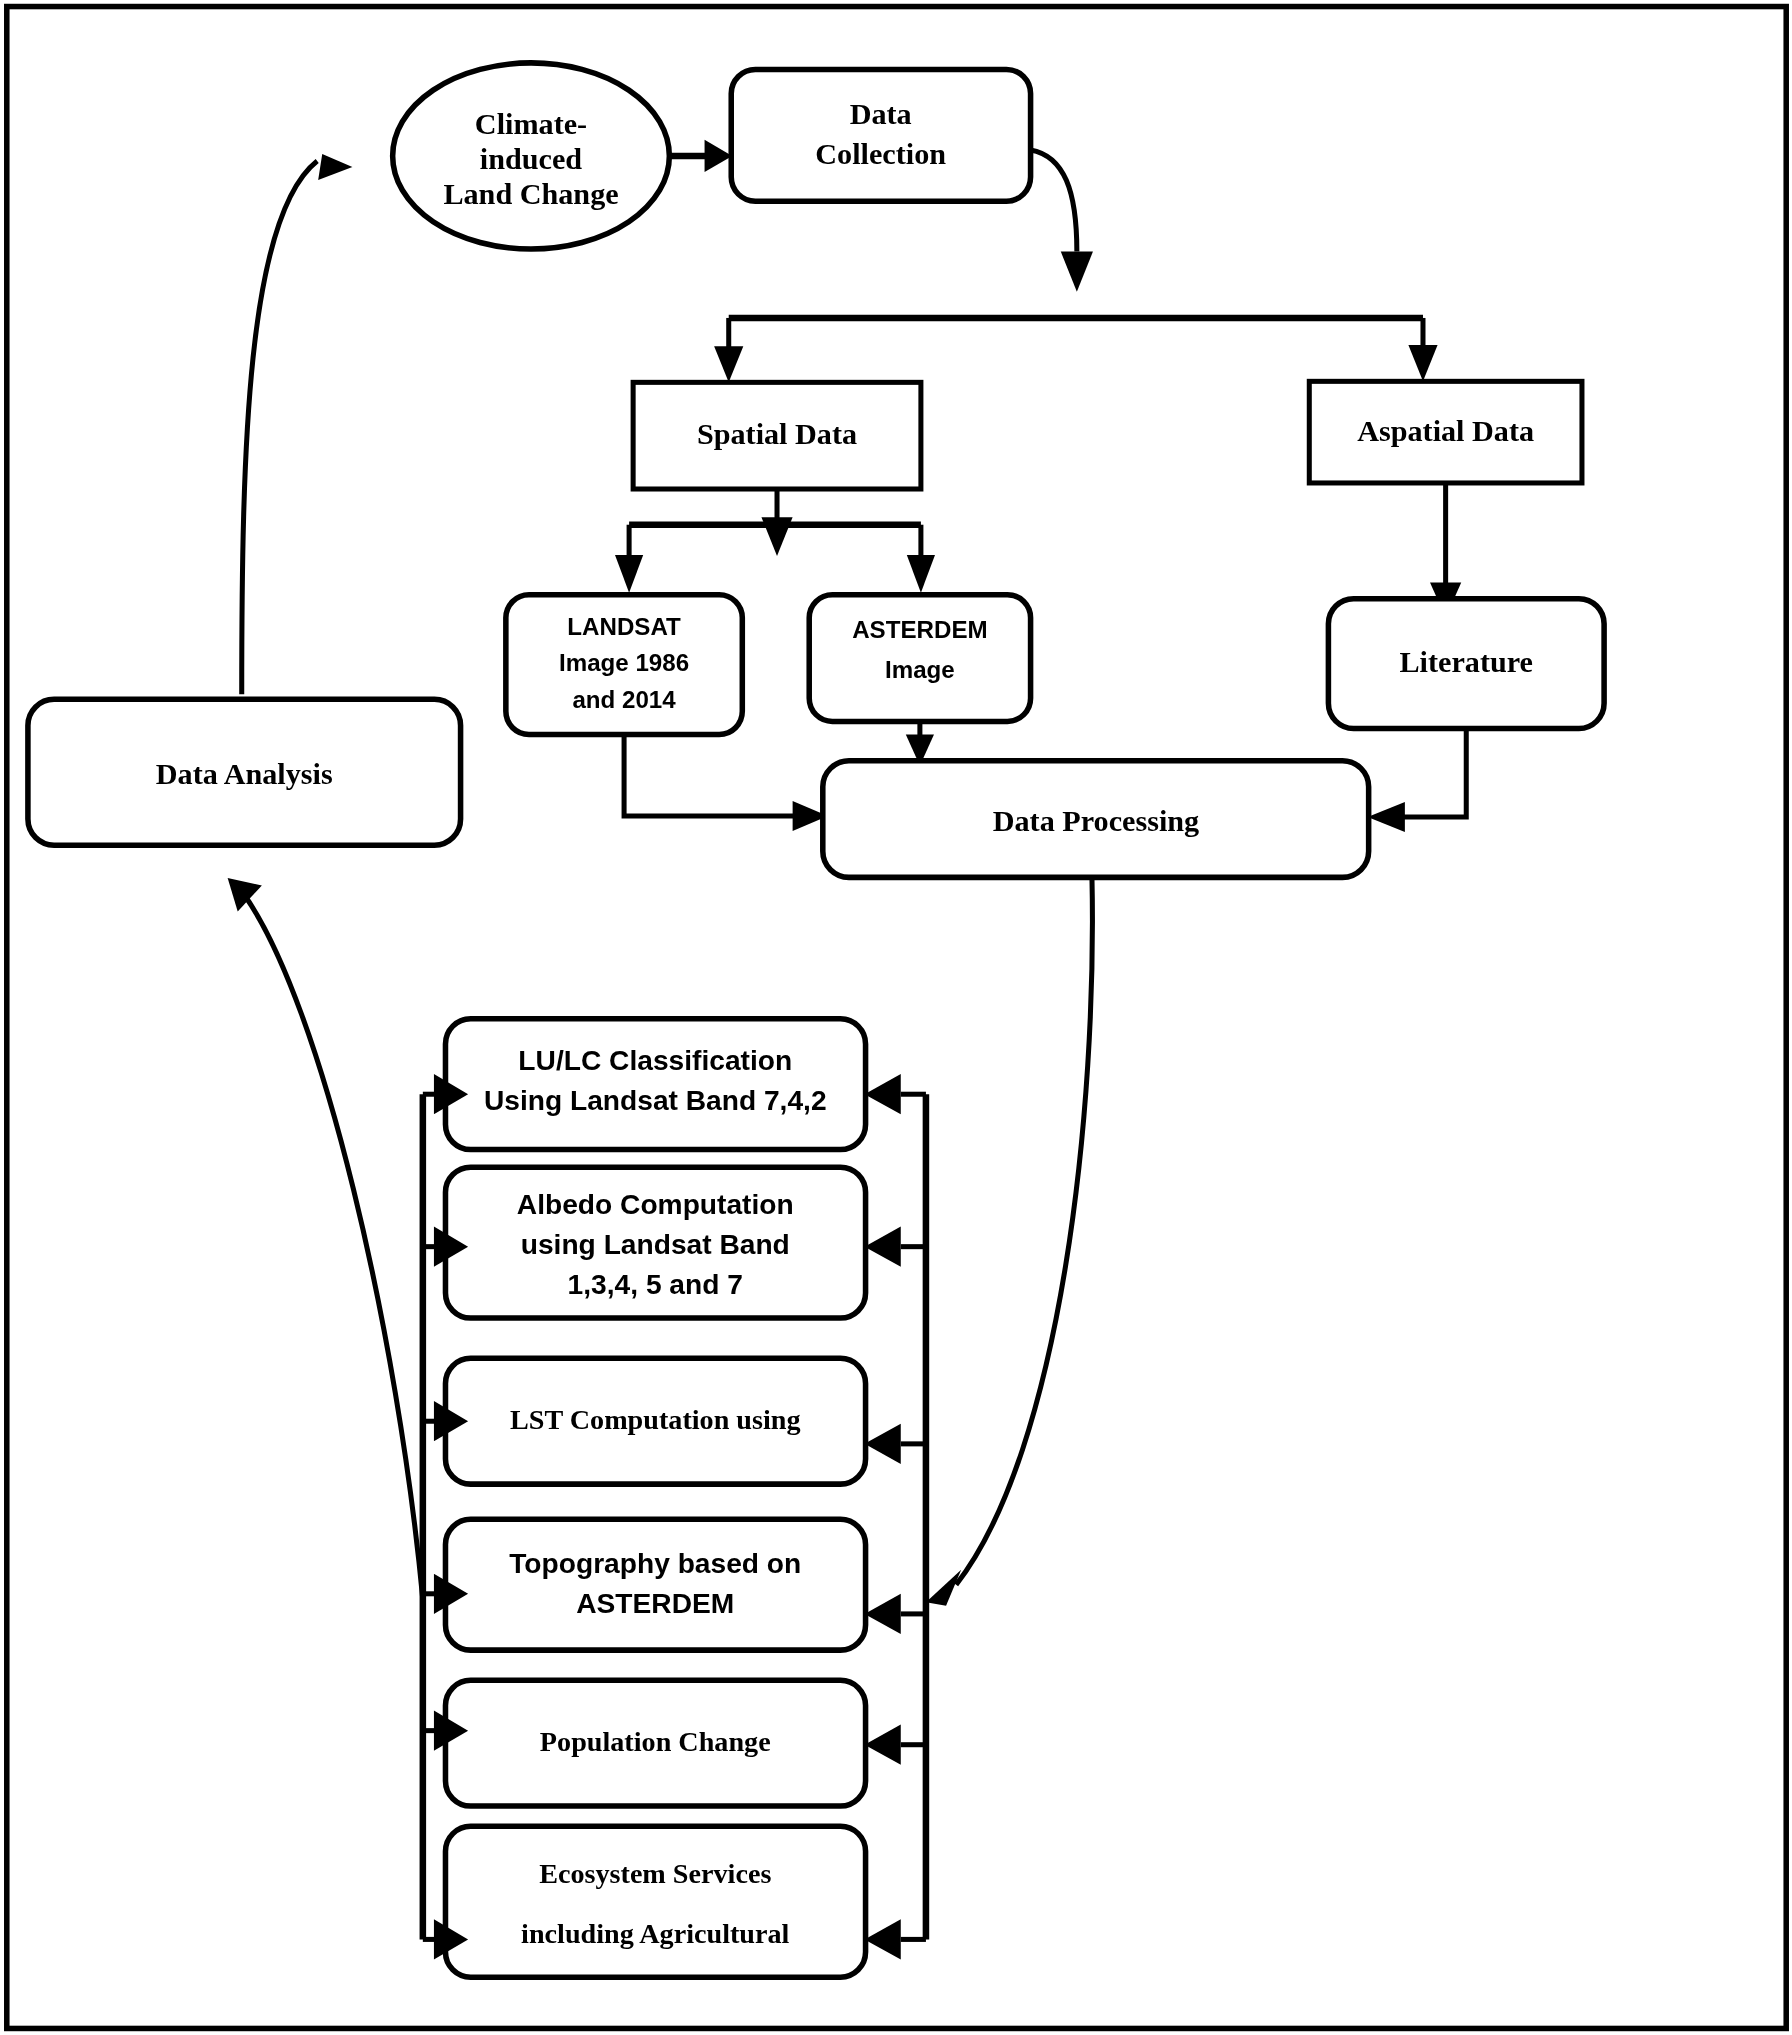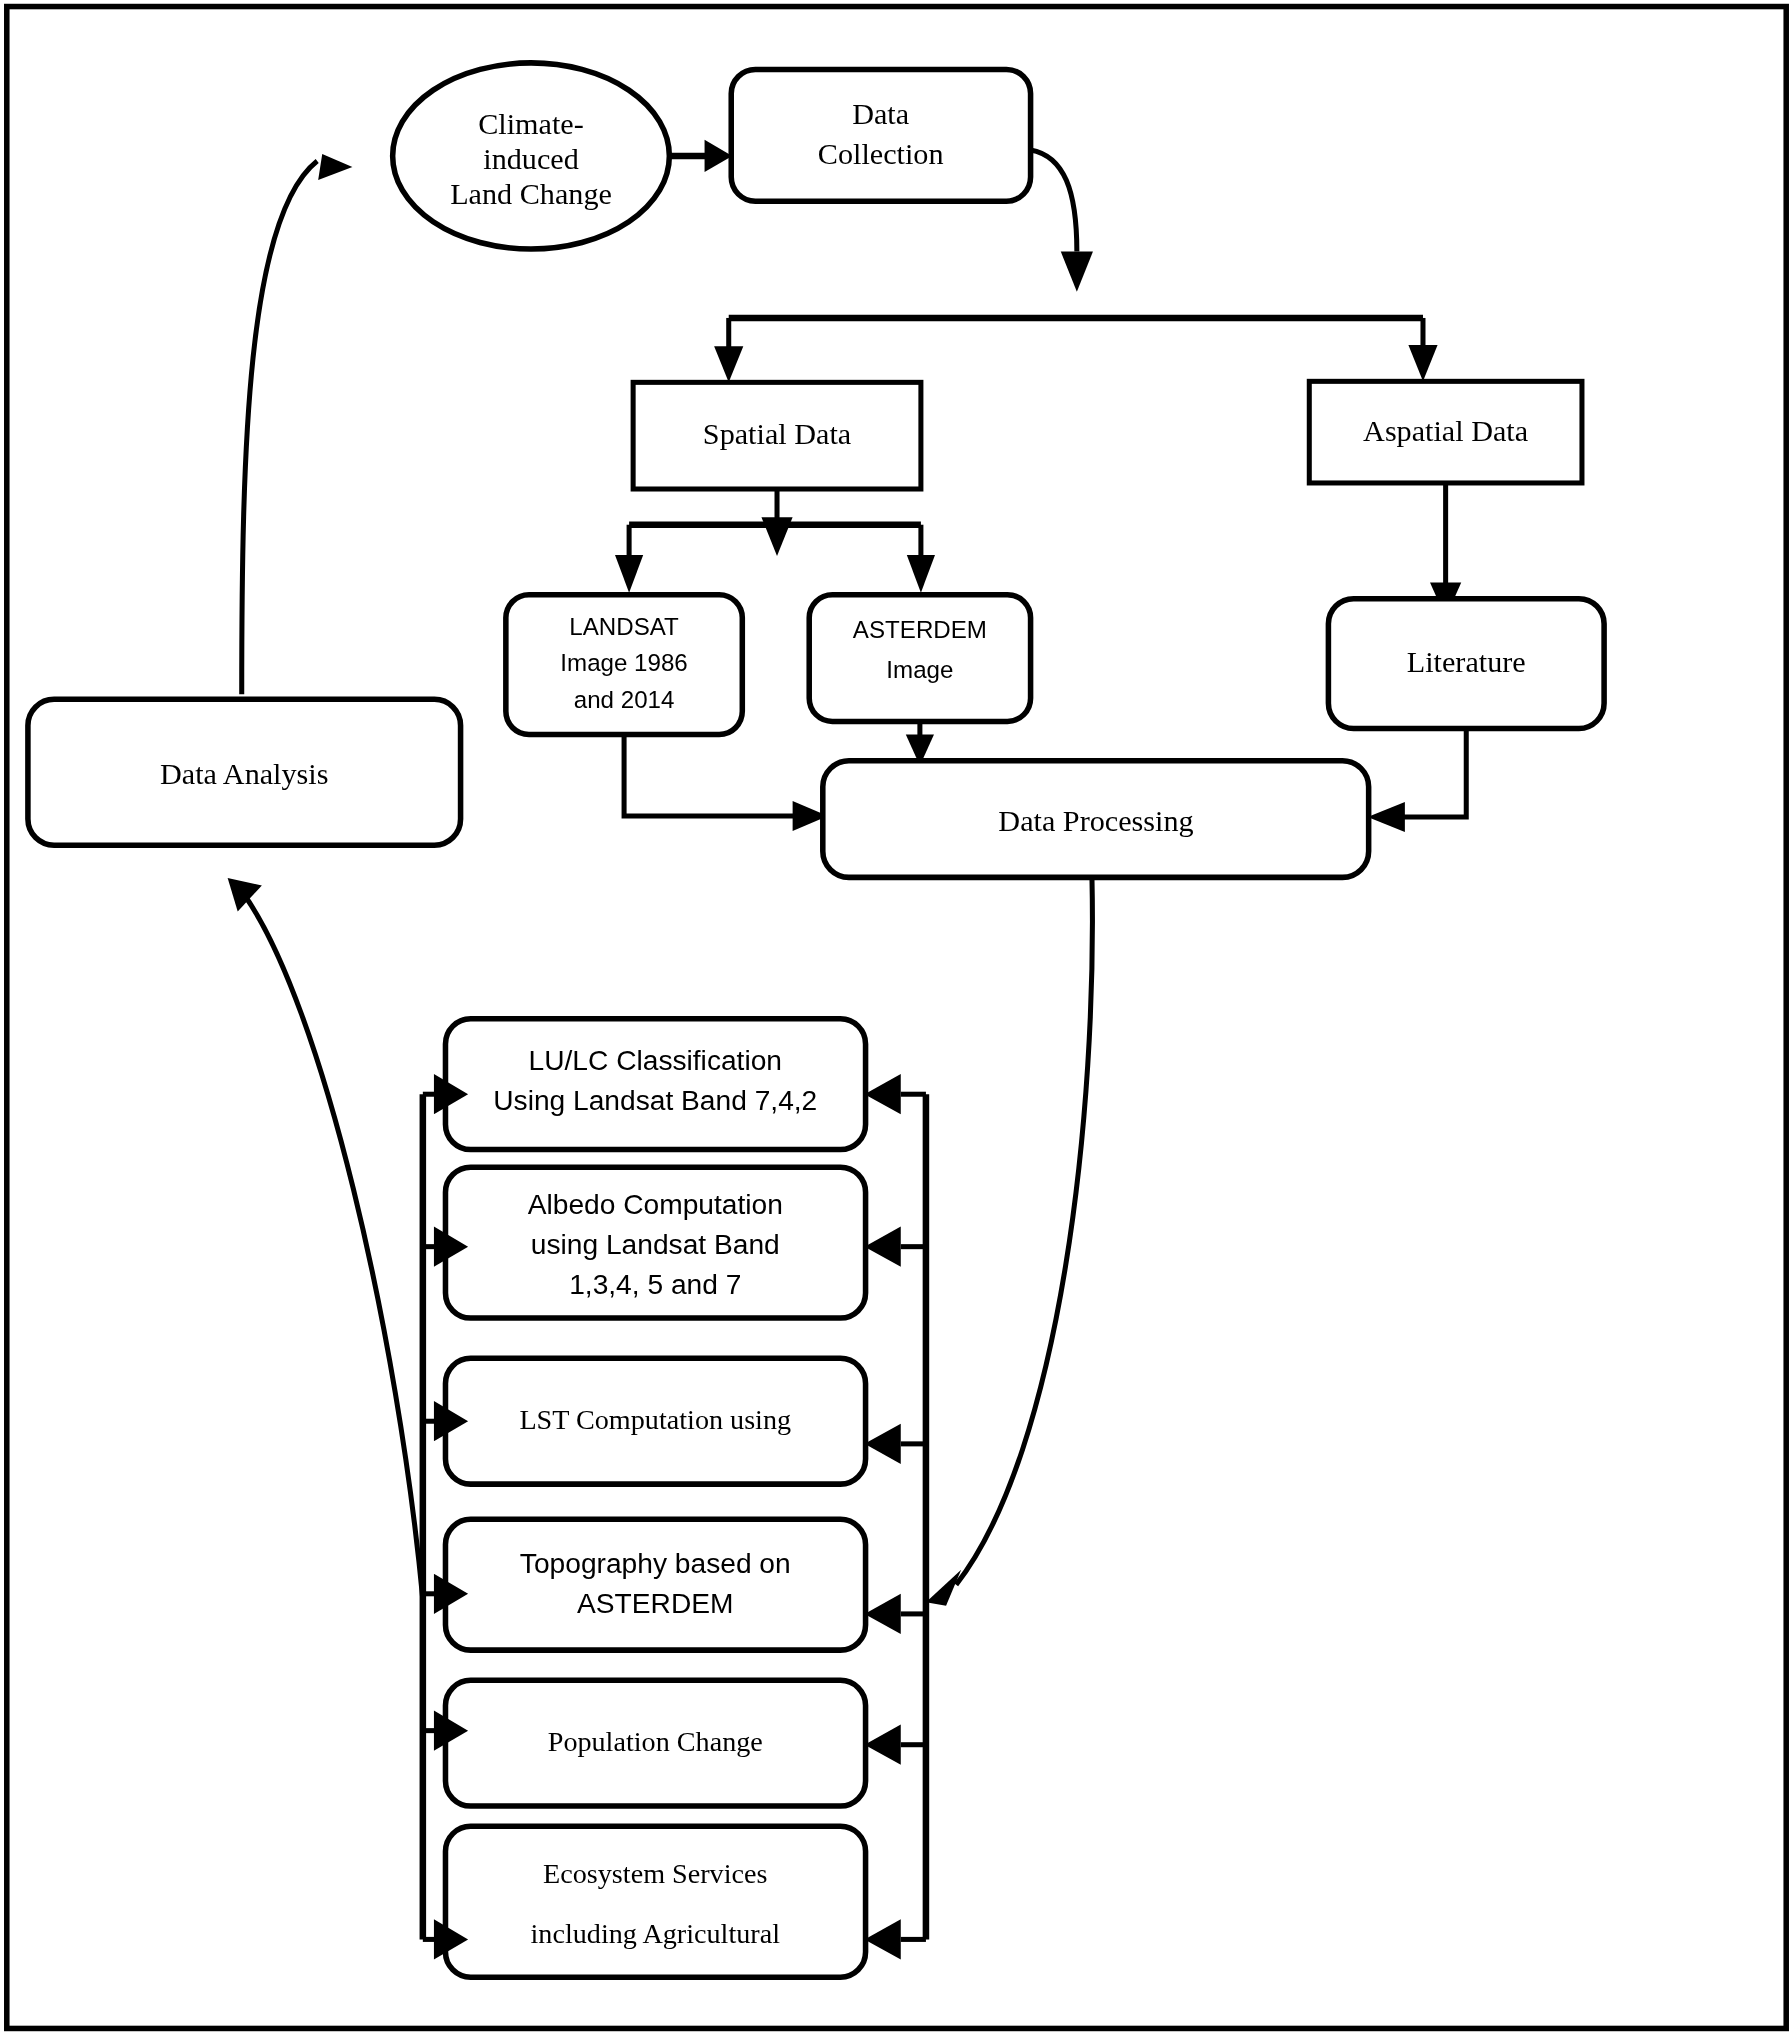--- a/index.html
+++ b/index.html
@@ -9,20 +9,21 @@
   }
   body {
     font-family: "Liberation Serif", serif;
   }
   #figure-root {
     position: relative;
     width: 1793px;
     height: 2035px;
     background: #ffffff;
     overflow: hidden;
+    font-weight: bold;
   }
   svg#flowchart {
     display: block;
     width: 1793px;
     height: 2035px;
   }
   .node-shape {
     fill: #ffffff;
     stroke: #000000;
     stroke-width: 11;

